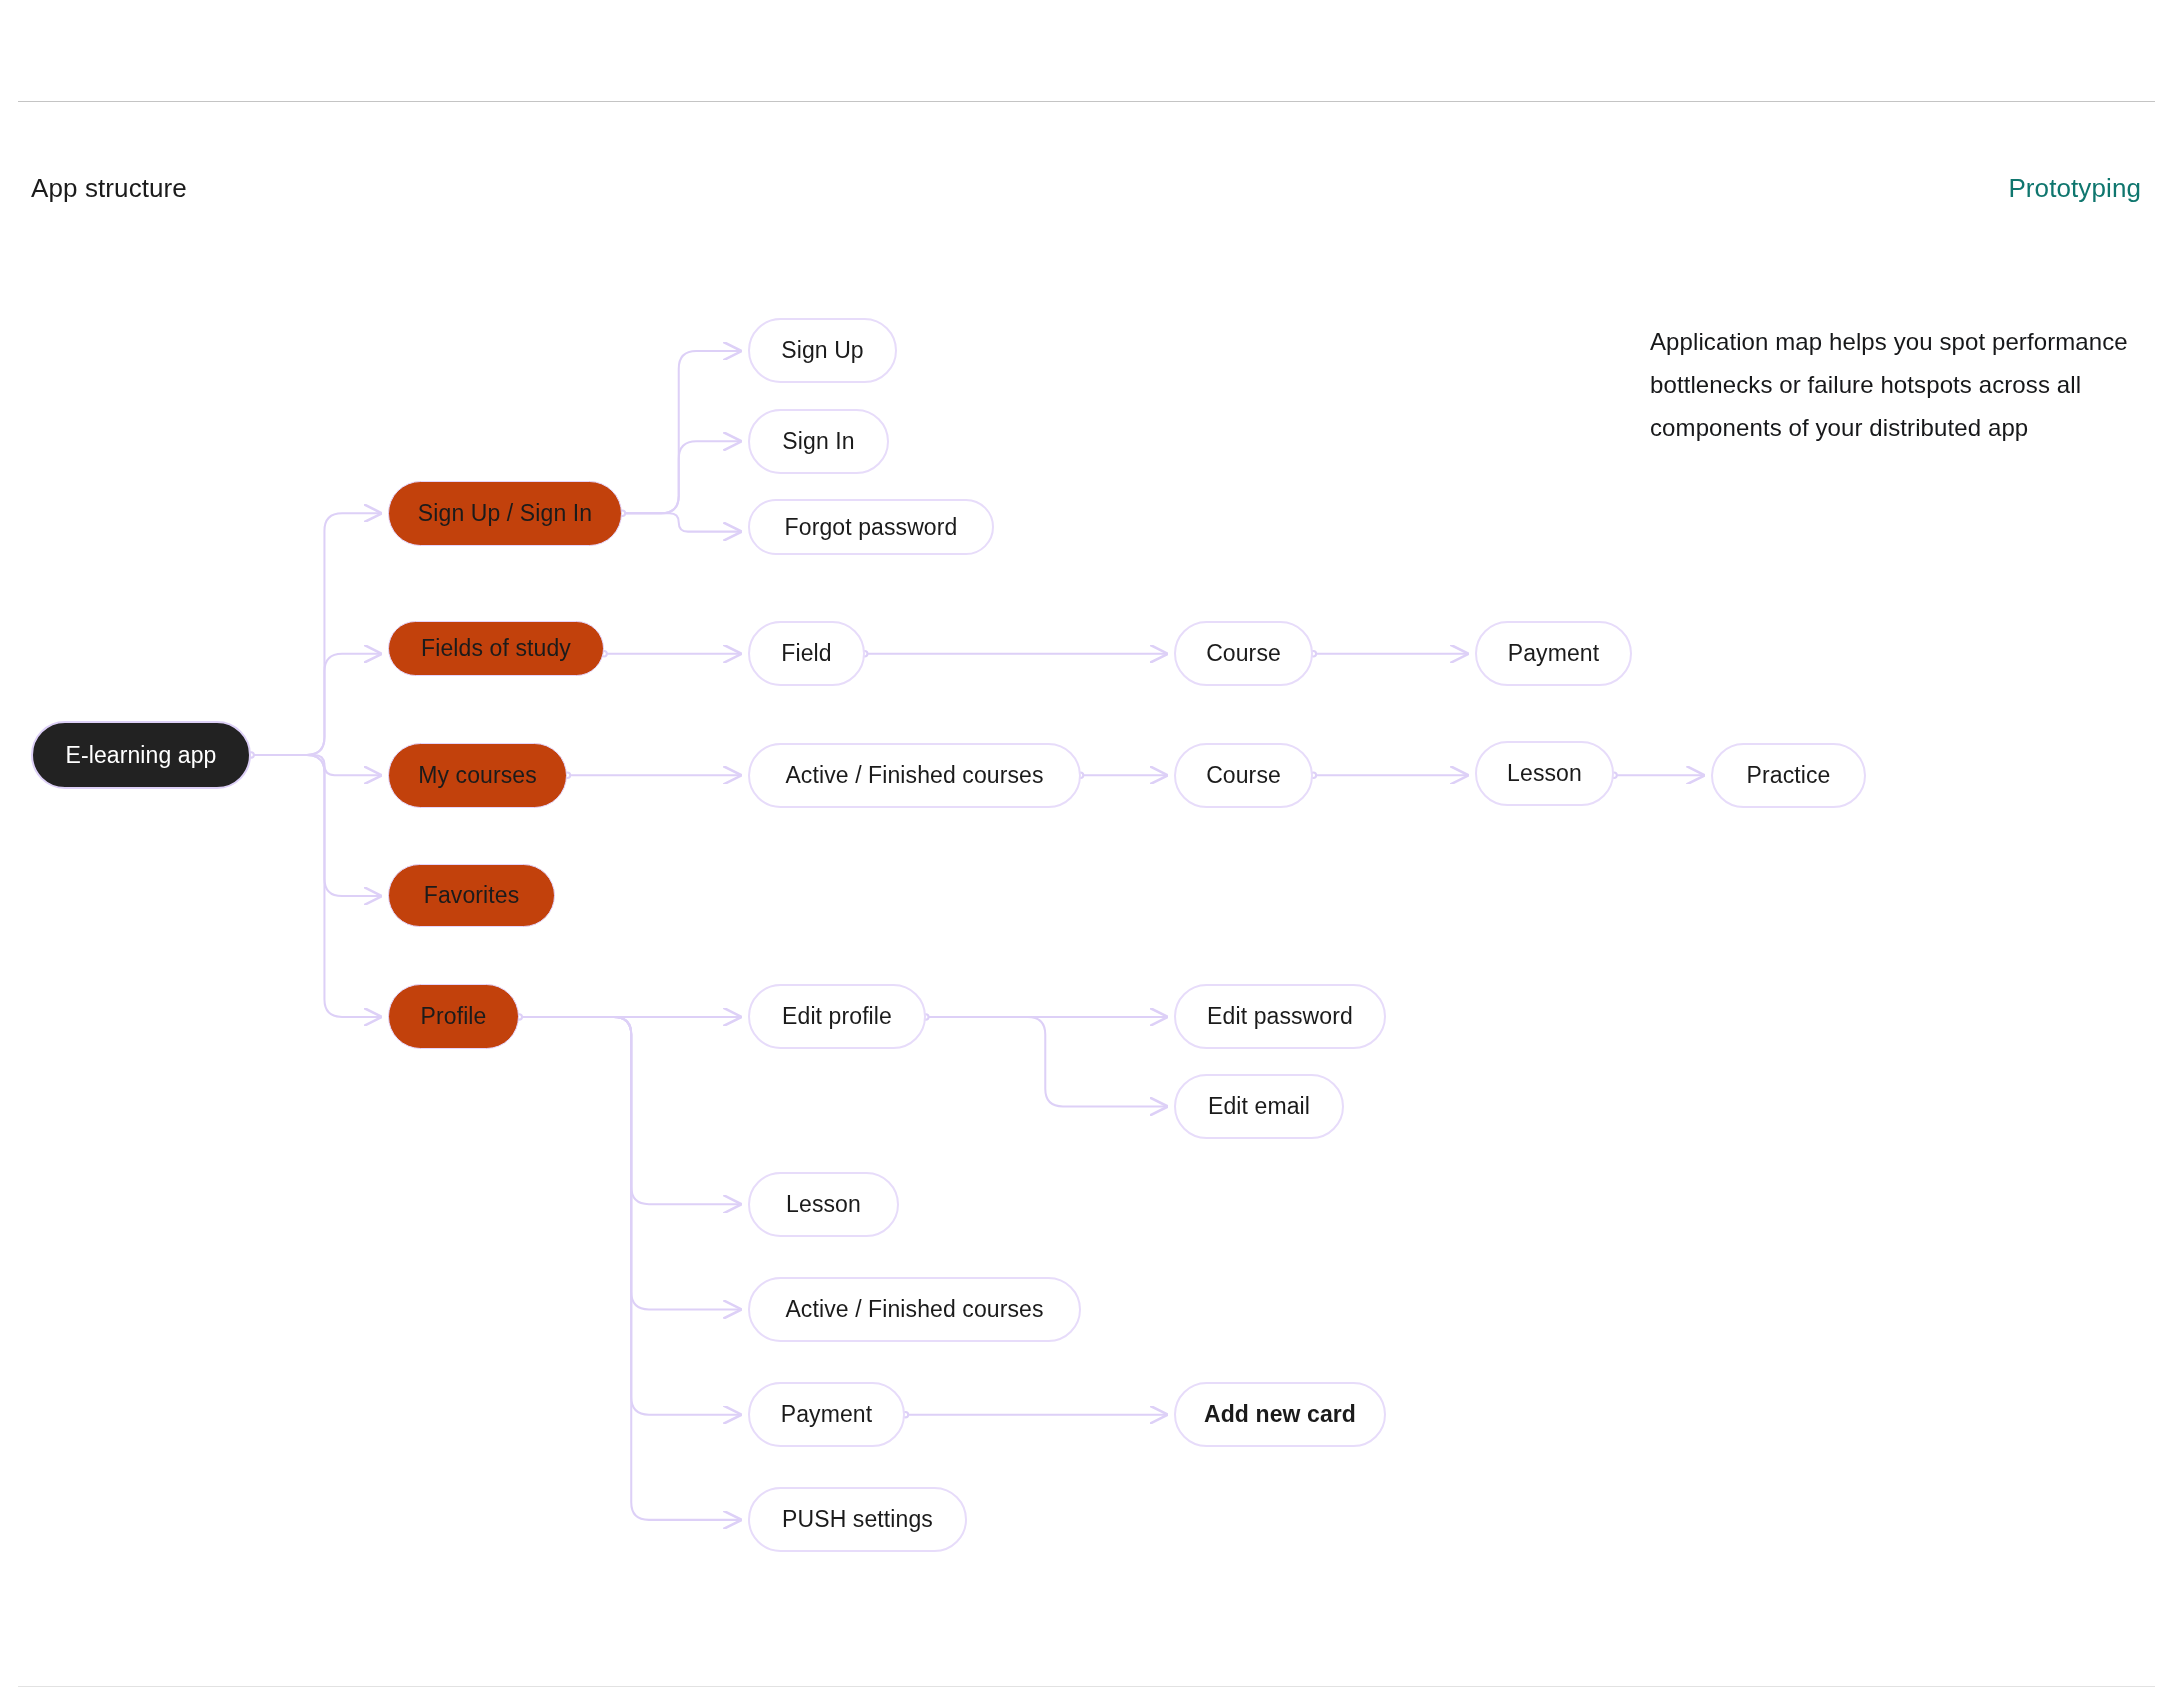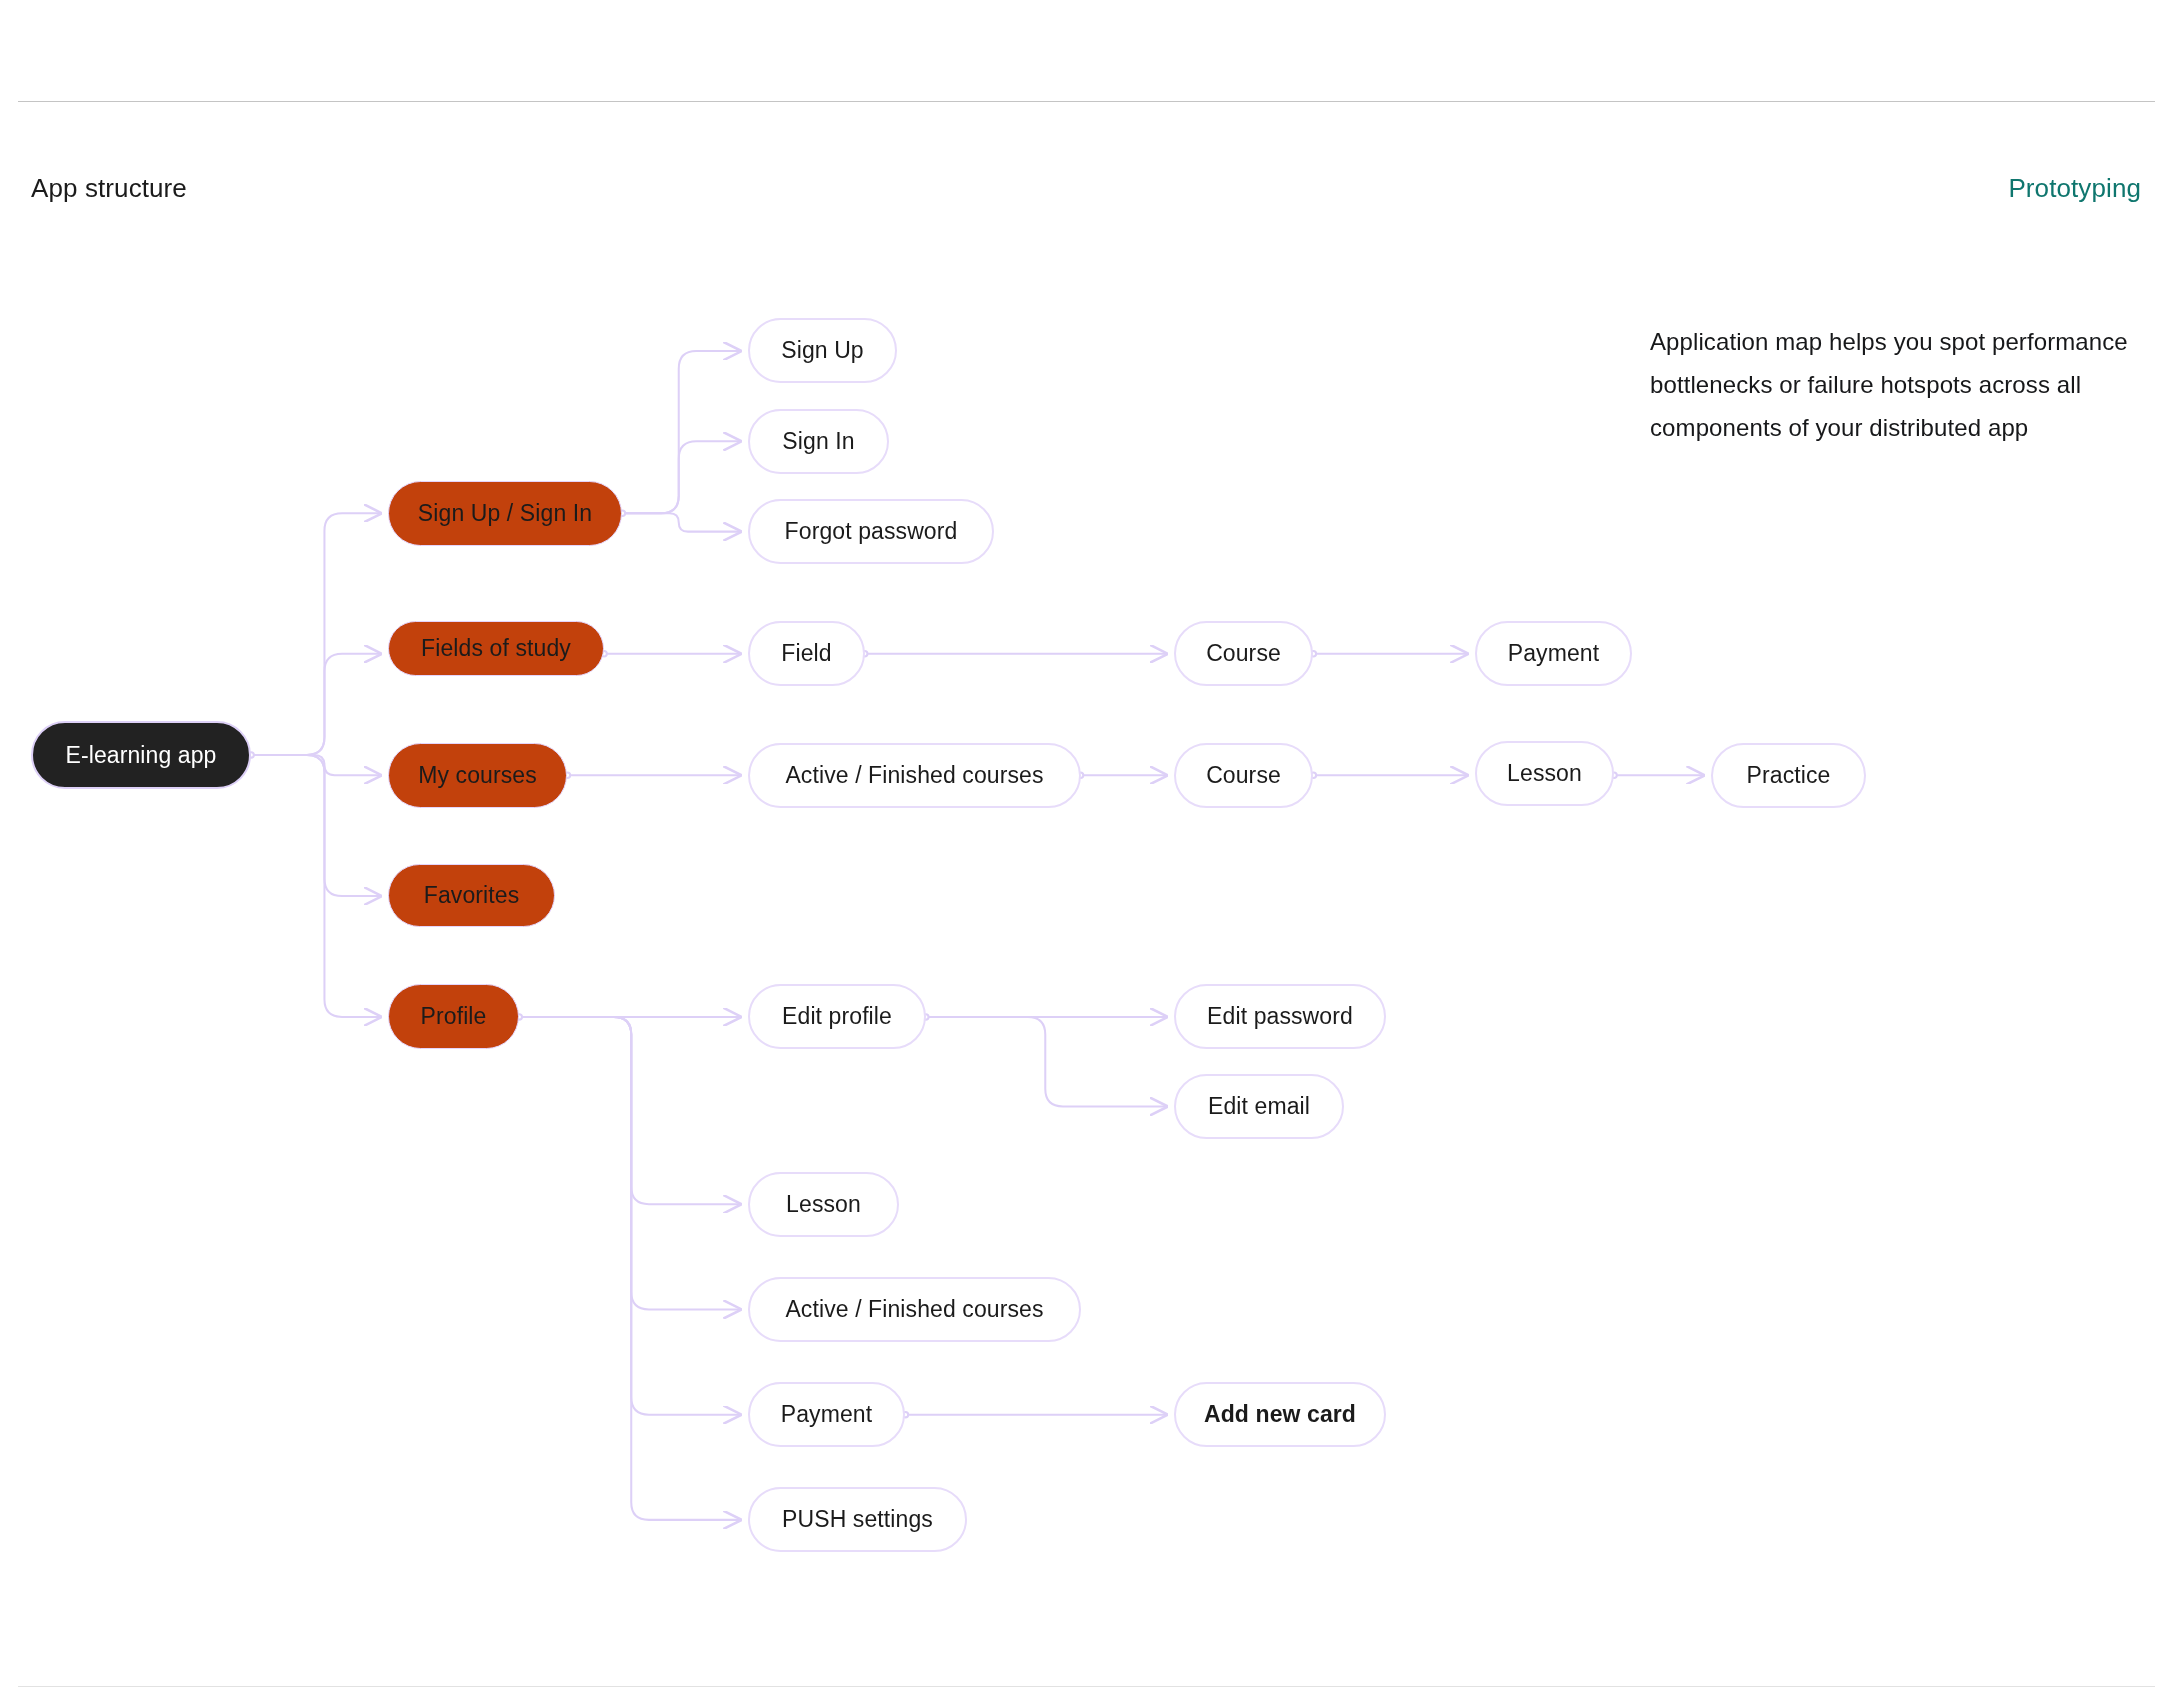--- a/index.html
+++ b/index.html
@@ -190,21 +190,21 @@
         </div>
         <div class="node lvl1" style="left: 388px; top: 481px; width: 234px; height: 65px; border-radius: 33px;">
           <span>Sign Up / Sign In</span>
         </div>
         <div class="node leaf" style="left: 748px; top: 318px; width: 149px; height: 65px; border-radius: 33px;">
           <span>Sign Up</span>
         </div>
         <div class="node leaf" style="left: 748px; top: 409px; width: 141px; height: 65px; border-radius: 33px;">
           <span>Sign In</span>
         </div>
-        <div class="node leaf" style="left: 748px; top: 499px; width: 246px; height: 65px; border-radius: 33px;">
+        <div class="node leaf" style="left: 748px; top: 499px; width: 246px; height: 56px; border-radius: 33px;">
           <span>Forgot password</span>
         </div>
         <div class="node lvl1" style="left: 388px; top: 621px; width: 216px; height: 55px; border-radius: 33px;">
           <span>Fields of study</span>
         </div>
         <div class="node leaf" style="left: 748px; top: 621px; width: 117px; height: 65px; border-radius: 33px;">
           <span>Field</span>
         </div>
         <div class="node leaf" style="left: 1174px; top: 621px; width: 139px; height: 65px; border-radius: 33px;">
           <span>Course</span>

